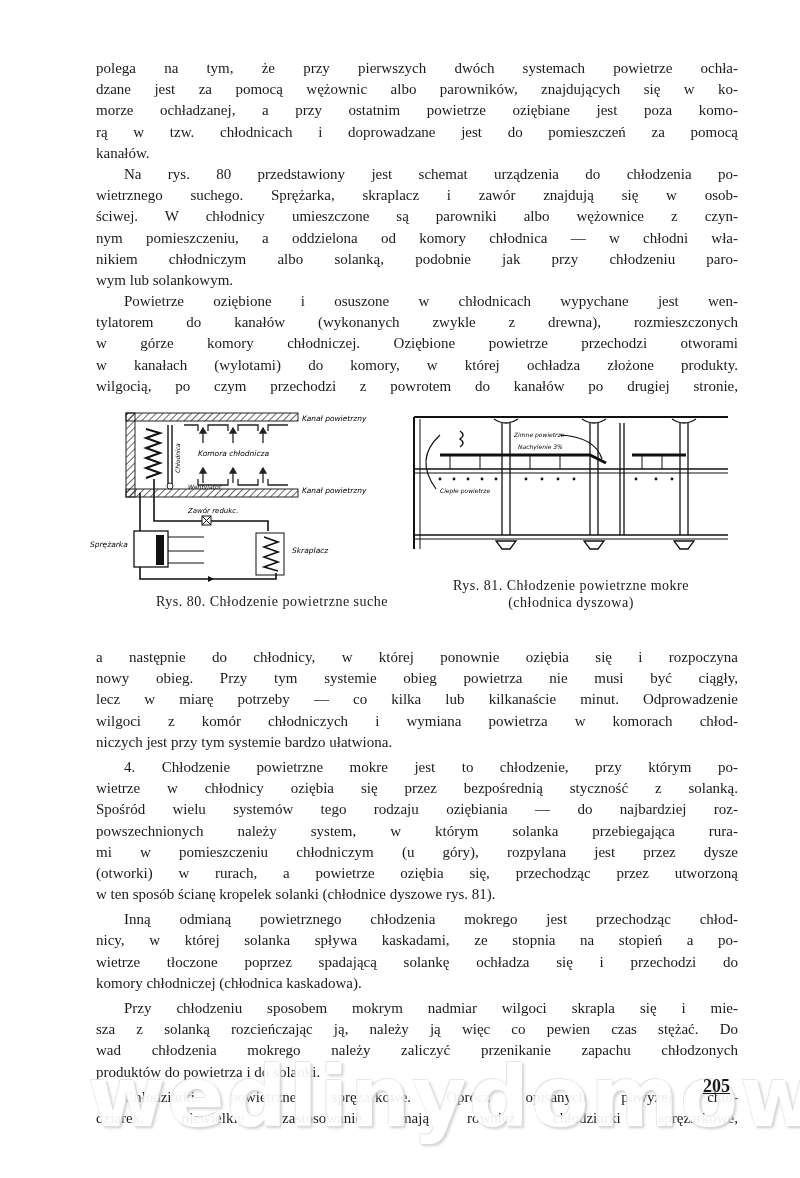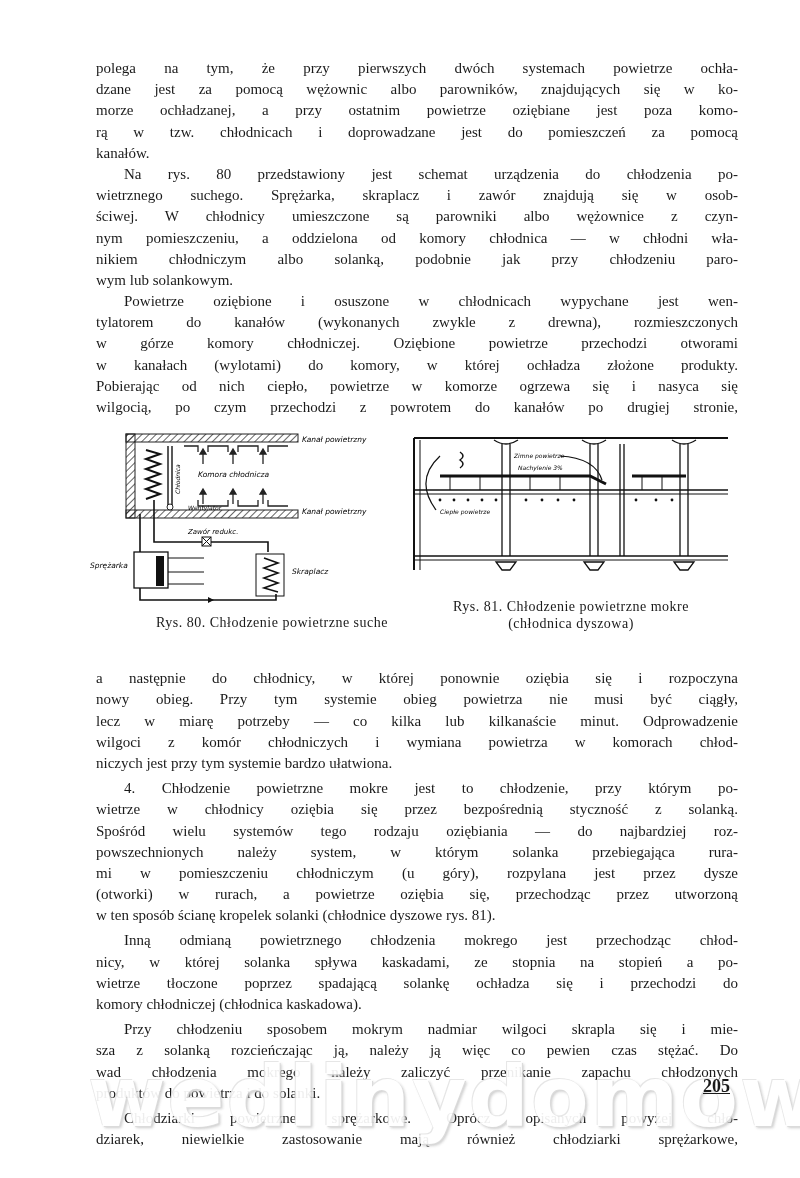--- a/index.html
+++ b/index.html
@@ -47,21 +47,20 @@
     <div class="line">nym pomieszczeniu, a oddzielona od komory chłodnica — w chłodni wła-</div>
     <div class="line">nikiem chłodniczym albo solanką, podobnie jak przy chłodzeniu paro-</div>
     <div class="line last">wym lub solankowym.</div>
   </div>
 
   <div>
     <div class="line indent">Powietrze oziębione i osuszone w chłodnicach wypychane jest wen-</div>
     <div class="line">tylatorem do kanałów (wykonanych zwykle z drewna), rozmieszczonych</div>
     <div class="line">w górze komory chłodniczej. Oziębione powietrze przechodzi otworami</div>
     <div class="line">w kanałach (wylotami) do komory, w której ochładza złożone produkty.</div>
-    <div class="line">Pobierając od nich ciepło, powietrze w komorze ogrzewa się i nasyca się</div>
     <div class="line">wilgocią, po czym przechodzi z powrotem do kanałów po drugiej stronie,</div>
   </div>
 
   <div class="figures">
 
     <div class="fig80">
       <svg width="300" height="180" viewBox="0 0 300 180">
         <defs>
           <pattern id="hatch" width="5" height="5" patternUnits="userSpaceOnUse" patternTransform="rotate(45)">
             <line x1="0" y1="0" x2="0" y2="5" stroke="#222" stroke-width="1.4"></line>

